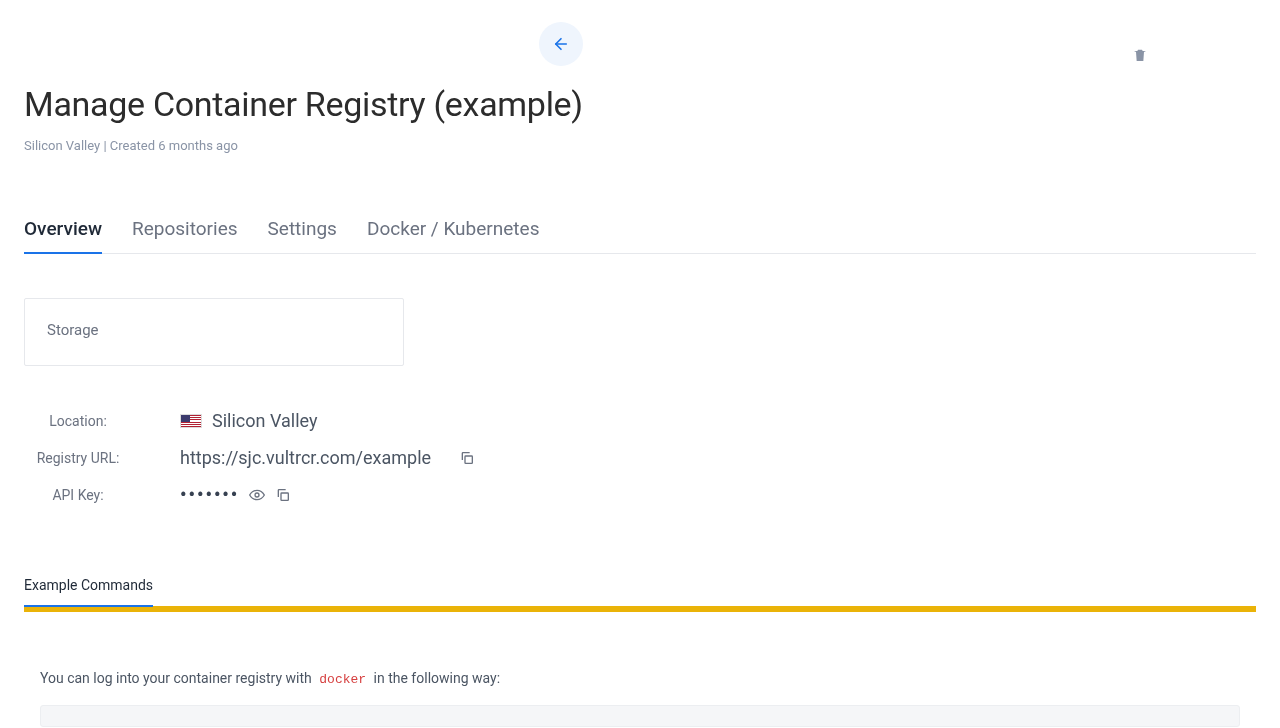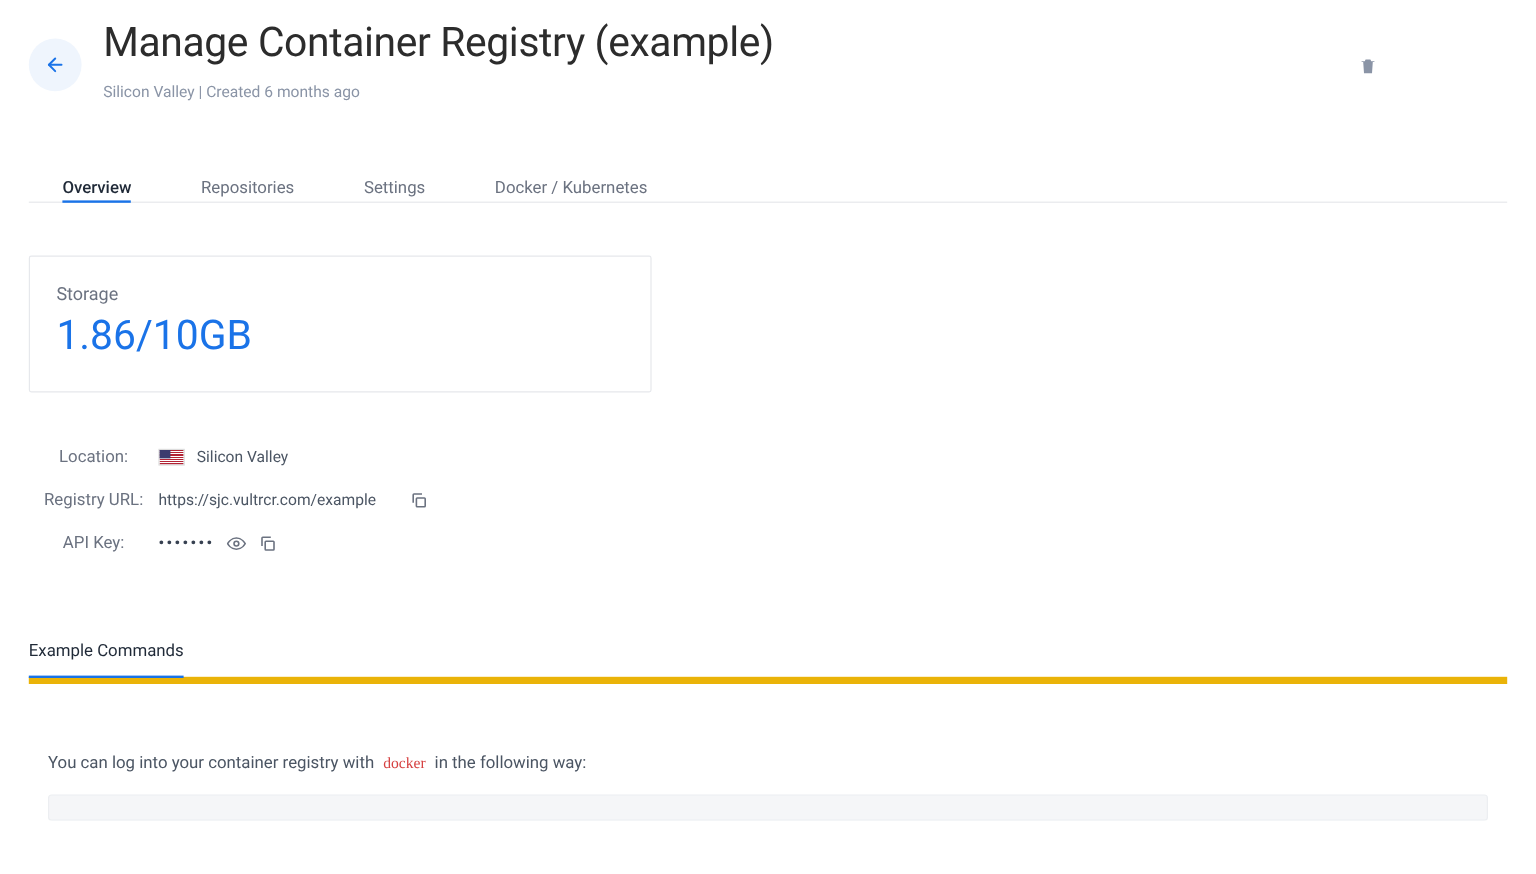--- a/index.html
+++ b/index.html
@@ -10,22 +10,23 @@
     font-size: 14px;
   }
   .container { padding: 16px 24px 0 24px; }
   .header-row {
     display: flex;
     align-items: flex-start;
     justify-content: space-between;
   }
   .header-left {
     display: flex;
-    align-items: center;
+    align-items: flex-end;
     gap: 18px;
+    flex-direction: column;
   }
   .back-btn {
     width: 44px; height: 44px;
     border-radius: 50%;
     background: #eff5fd;
     display: flex; align-items: center; justify-content: center;
     cursor: pointer;
     margin-top: 6px;
   }
   .back-btn svg { width: 18px; height: 18px; }
@@ -50,39 +51,38 @@
   }
   .trash-btn svg { width: 16px; height: 18px; display:block; }
 
   .tabs {
     display: flex;
     gap: 30px;
     margin-top: 56px;
     border-bottom: 1px solid #e6e8ec;
   }
   .tab {
-    padding: 8px 0 2px 0;
-    font-size: 14px;
+    padding: 8px 0 12px 0;
+    font-size: 19px;
     color: #6b7280;
     cursor: pointer;
     border-bottom: 2px solid transparent;
     margin-bottom: -1px;
-    margin-left: 28px;
   }
   .tab.active {
     color: #1f2937;
     font-weight: 500;
     border-bottom-color: #1a73e8;
   }
 
   .storage-card {
     margin-top: 44px;
     border: 1px solid #e6e8ec;
     border-radius: 2px;
-    width: 519px;
+    width: 380px;
     padding: 22px 22px 26px 22px;
   }
   .storage-label {
     font-size: 15px;
     color: #6b7280;
   }
   .storage-value {
     font-size: 34px;
     color: #1a73e8;
     margin-top: 6px;
@@ -98,25 +98,26 @@
     padding: 8px 0;
     min-height: 36px;
   }
   .detail-label {
     width: 108px;
     font-size: 14px;
     color: #6b7280;
     text-align: center;
   }
   .detail-value {
-    font-size: 13px;
+    font-size: 18px;
     color: #4b5563;
     display: flex;
     align-items: center;
     gap: 10px;
+    margin-left: 48px;
   }
   .flag {
     width: 22px; height: 14px;
     background: linear-gradient(to bottom,
       #b22234 0%, #b22234 7.7%, #fff 7.7%, #fff 15.4%,
       #b22234 15.4%, #b22234 23.1%, #fff 23.1%, #fff 30.8%,
       #b22234 30.8%, #b22234 38.5%, #fff 38.5%, #fff 46.2%,
       #b22234 46.2%, #b22234 53.8%, #fff 53.8%, #fff 61.5%,
       #b22234 61.5%, #b22234 69.2%, #fff 69.2%, #fff 76.9%,
       #b22234 76.9%, #b22234 84.6%, #fff 84.6%, #fff 92.3%,
@@ -166,21 +167,21 @@
     font-weight: 600;
     color: #1f2937;
   }
   .section-desc {
     margin-top: 28px;
     font-size: 14px;
     color: #4b5563;
   }
   .inline-code {
     color: #d64040;
-    font-family: Liberation Serif, serif;
+    font-family: Liberation Mono, monospace;
     font-size: 13px;
     padding: 1px 4px;
   }
   .code-block {
     margin-top: 18px;
     background: #f5f6f8;
     border: 1px solid #eceef1;
     border-radius: 3px;
     padding: 10px 14px;
     font-family: "SFMono-Regular", Consolas, "Liberation Mono", Menlo, monospace;
@@ -220,21 +221,20 @@
 
   <div class="tabs">
     <div class="tab active">Overview</div>
     <div class="tab">Repositories</div>
     <div class="tab">Settings</div>
     <div class="tab">Docker / Kubernetes</div>
   </div>
 
   <div class="storage-card">
     <div class="storage-label">Storage</div>
-    <div class="storage-value">1.86/10GB</div>
   </div>
 
   <div class="details">
     <div class="detail-row">
       <div class="detail-label">Location:</div>
       <div class="detail-value">
         <span class="flag"></span>
         <span>Silicon Valley</span>
       </div>
     </div>

